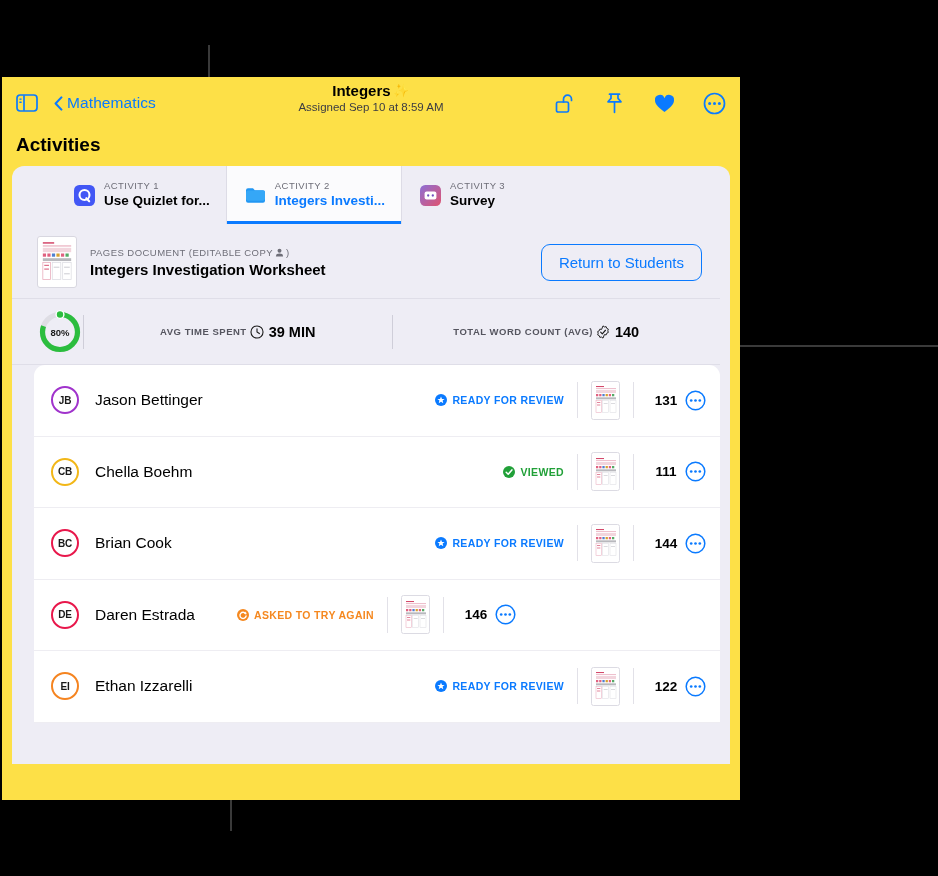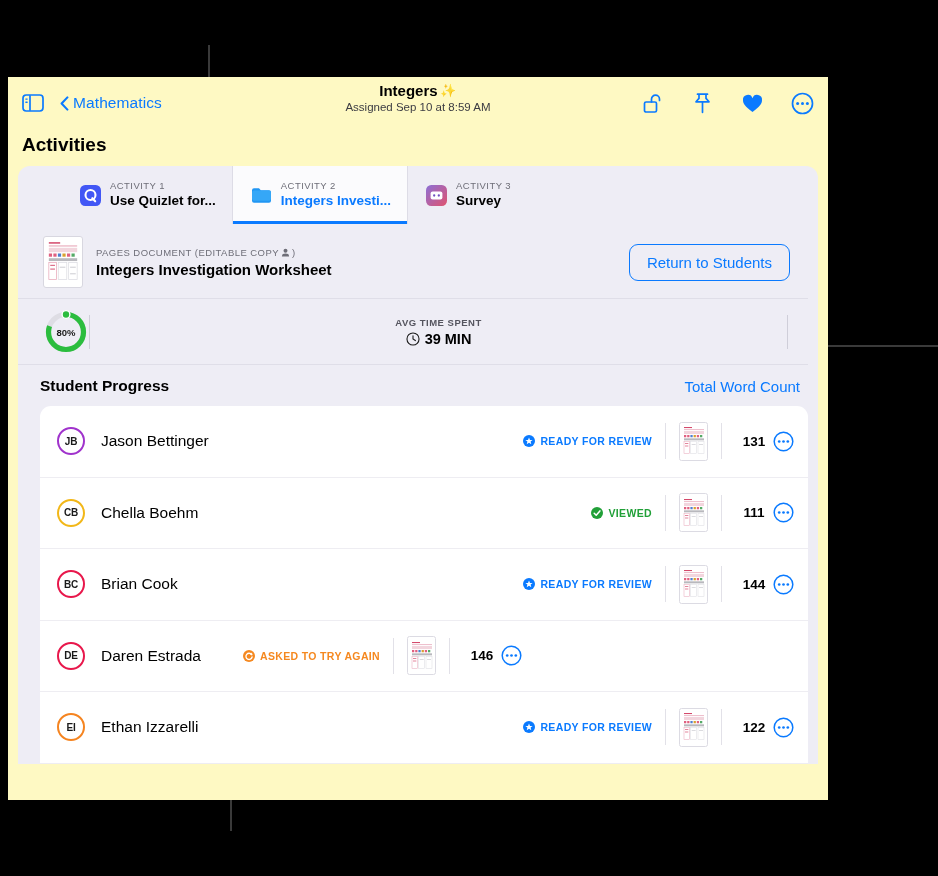--- a/index.html
+++ b/index.html
@@ -12,23 +12,23 @@
   #stage { position: relative; width: 938px; height: 876px; background: #000; }
 
   
   .callout { position: absolute; background: #3a3a3a; }
   #callout-top    { left: 208px; top: 45px;  width: 2px; height: 152px; }
   #callout-bottom { left: 230px; top: 376px; width: 2px; height: 455px; }
   #callout-right  { left: 601px; top: 345px; width: 337px; height: 2px; }
 
   
   #panel {
-    position: absolute; left: 8px; top: 77px;
-    width: 820px; height: 723px;
-    background: #fef9c3; overflow: hidden;
+    position: absolute; left: 2px; top: 77px;
+    width: 738px; height: 723px;
+    background: #fde047; overflow: hidden;
   }
 
   
   #toolbar {
     position: relative; height: 52px;
     display: flex; align-items: center;
     padding: 0 14px;
   }
   .tb-left { display: flex; align-items: center; gap: 16px; }
   .sidebar-toggle { width: 22px; height: 18px; flex: none; }
@@ -117,21 +117,21 @@
 
   
   #stats {
     display: flex; align-items: center; height: 66px;
     padding: 0 20px 0 25px; border-bottom: 1px solid #dfdee8;
     margin-right: 10px;
   }
   .ring-wrap { width: 46px; height: 46px; flex: none; }
   .stat-div { width: 1px; height: 34px; background: #cfced9; }
   .stat-cell {
-    flex: 1; display: flex; flex-direction: column;
+    flex: 1; display: flex; flex-direction: row;
     align-items: center; justify-content: center; gap: 3px;
   }
   .stat-label {
     font-size: 9.5px; color: #55555f; letter-spacing: .5px;
     text-transform: uppercase; font-weight: bold;
   }
   .stat-value {
     font-size: 14.5px; font-weight: bold; color: #000;
     display: flex; align-items: center; gap: 5px;
   }
@@ -340,26 +340,32 @@
           <div class="stat-label">AVG TIME SPENT</div>
           <div class="stat-value">
             <svg width="14" height="14" viewBox="0 0 16 16">
               <circle cx="8" cy="8" r="6.9" fill="none" stroke="#1a1a1a" stroke-width="1.25"></circle>
               <path d="M8 4.2 V8 L10.7 9.8" fill="none" stroke="#1a1a1a" stroke-width="1.25" stroke-linecap="round"></path>
             </svg>
             <span>39 MIN</span>
           </div>
         </div>
         <div class="stat-div"></div>
-      </div>
-
-      <div id="progress-head">
-        <span class="progress-title">Student Progress</span>
-        <span class="total-link">Total Word Count</span>
-      </div>
+        <div class="stat-cell">
+          <div class="stat-label">TOTAL WORD COUNT (AVG)</div>
+          <div class="stat-value">
+            <svg width="14" height="14" viewBox="0 0 16 16">
+              <path d="M8 1 l1.6 1.2 2 -.3 .7 1.9 1.8 .9 -.6 1.9 .6 1.9 -1.8 .9 -.7 1.9 -2 -.3 L8 15 l-1.6 -1.2 -2 .3 -.7 -1.9 -1.8 -.9 .6 -1.9 -.6 -1.9 1.8 -.9 .7 -1.9 2 .3 Z" fill="none" stroke="#1a1a1a" stroke-width="1.1" stroke-linejoin="round"></path>
+              <polyline points="5.3,8.2 7.2,10.1 10.8,6" fill="none" stroke="#1a1a1a" stroke-width="1.3" stroke-linecap="round" stroke-linejoin="round"></polyline>
+            </svg>
+            <span>140</span>
+          </div>
+        </div>
+      </div>
+
 
       <div id="student-list">
 
         <div class="srow">
           <div class="avatar" style="border-color:#a033cc">JB</div>
           <div class="sname">Jason Bettinger</div>
           <div class="status blue">
             <svg width="12" height="12" viewBox="0 0 12 12">
               <circle cx="6" cy="6" r="6" fill="#0a7aff"></circle>
               <path d="M6 2.4 L7 4.9 L9.6 5 L7.6 6.6 L8.3 9.2 L6 7.7 L3.7 9.2 L4.4 6.6 L2.4 5 L5 4.9 Z" fill="#fff"></path>

